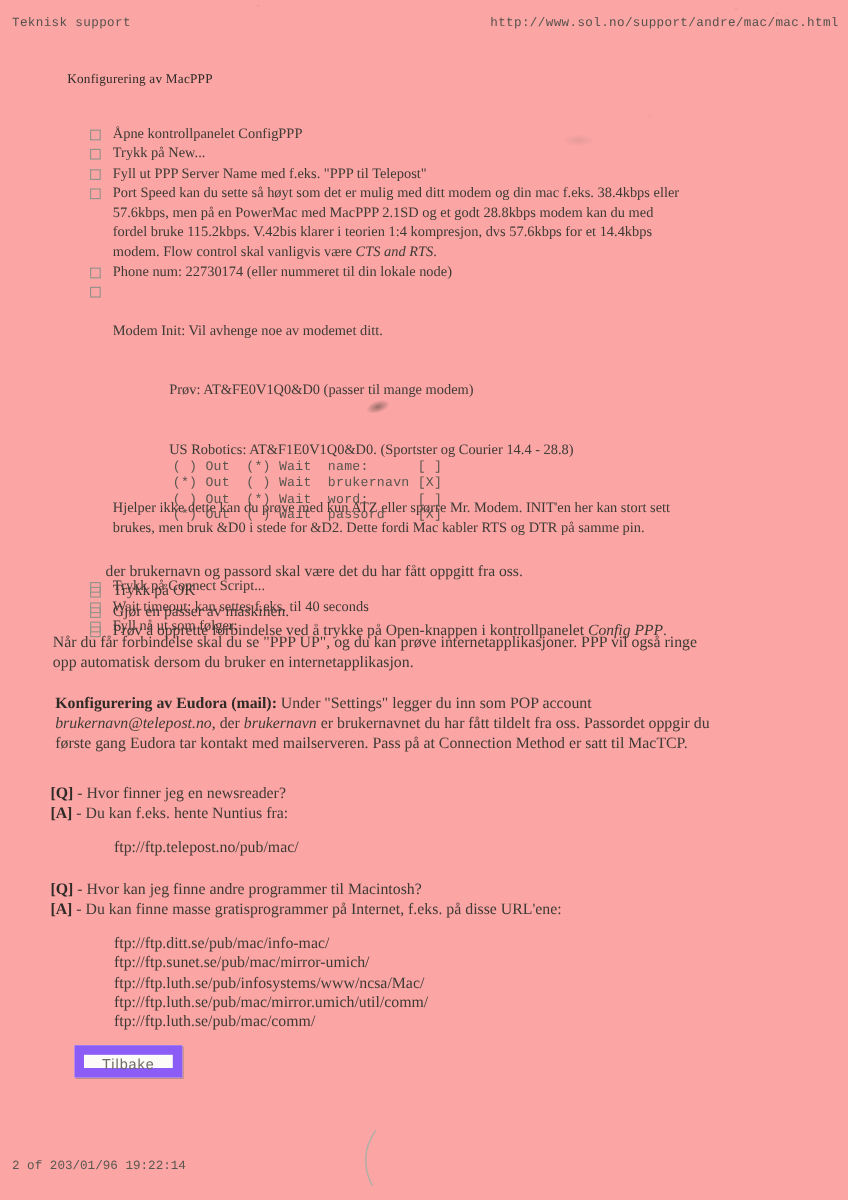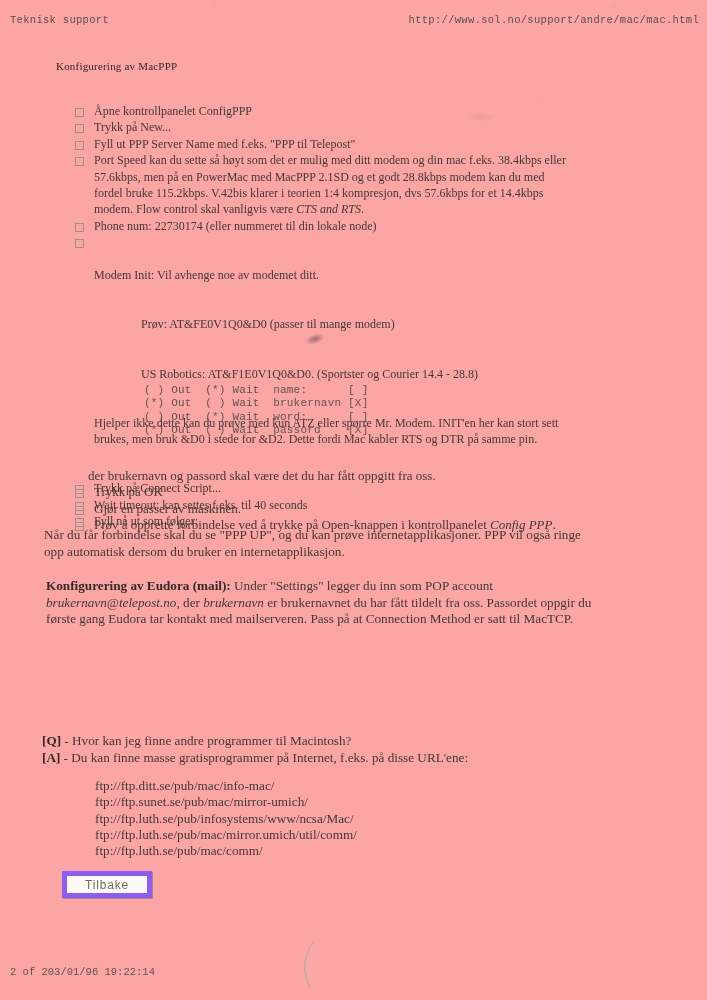--- a/index.html
+++ b/index.html
@@ -52,21 +52,21 @@
   .p2 { top:578px; left:46px; width:660px; }
   
   .qa { position:absolute; font-size:13.2px; line-height:16.5px; }
   .qa1 { top:653px; left:42px; }
   .qa2 { top:733px; left:42px; }
   .qtag { font-weight:bold; color:#2f2c27; }
   .urls { margin-top:12px; margin-left:53px; line-height:16.3px; }
   
   .back {
     position:absolute; top:871px; left:62px; width:90px; height:27px;
-    background:#fcfbf8; border:5px solid #8b5cf6;
+    background:#fcfbf8; border:8px solid #8b5cf6;
     box-shadow:1px 1px 0 rgba(90,88,80,.45);
     color:#6f6c66; font-family:"Liberation Sans", sans-serif;
     font-size:12px; letter-spacing:.8px; cursor:pointer;
   }
   
   .smudge1 { position:absolute; left:305px; top:334px; width:20px; height:10px;
     border-radius:50%; transform:rotate(-18deg);
     background:radial-gradient(ellipse at center, rgba(70,64,55,.55), rgba(70,64,55,0) 72%); }
   .smudge2 { position:absolute; left:468px; top:112px; width:28px; height:10px;
     border-radius:50%;
@@ -159,20 +159,27 @@
     </div>
   </div>
 
   <p class="para p1">Når du får forbindelse skal du se "PPP UP", og du kan prøve internetapplikasjoner. PPP vil også ringe
 opp automatisk dersom du bruker en internetapplikasjon.</p>
 
   <p class="para p2"><b>Konfigurering av Eudora (mail):</b><span> Under "Settings" legger du inn som POP account
 </span><i>brukernavn@telepost.no</i><span>, der </span><i>brukernavn</i><span> er brukernavnet du har fått tildelt fra oss. Passordet oppgir du
 første gang Eudora tar kontakt med mailserveren. Pass på at Connection Method er satt til MacTCP.</span></p>
 
+  <div class="qa qa1">
+    <div><span class="qtag">[Q]</span><span> - Hvor finner jeg en newsreader?</span></div>
+    <div><span class="qtag">[A]</span><span> - Du kan f.eks. hente Nuntius fra:</span></div>
+    <div class="urls">
+      <div>ftp://ftp.telepost.no/pub/mac/</div>
+    </div>
+  </div>
 
   <div class="qa qa2">
     <div><span class="qtag">[Q]</span><span> - Hvor kan jeg finne andre programmer til Macintosh?</span></div>
     <div><span class="qtag">[A]</span><span> - Du kan finne masse gratisprogrammer på Internet, f.eks. på disse URL'ene:</span></div>
     <div class="urls">
       <div>ftp://ftp.ditt.se/pub/mac/info-mac/</div>
       <div>ftp://ftp.sunet.se/pub/mac/mirror-umich/</div>
       <div>ftp://ftp.luth.se/pub/infosystems/www/ncsa/Mac/</div>
       <div>ftp://ftp.luth.se/pub/mac/mirror.umich/util/comm/</div>
       <div>ftp://ftp.luth.se/pub/mac/comm/</div>

